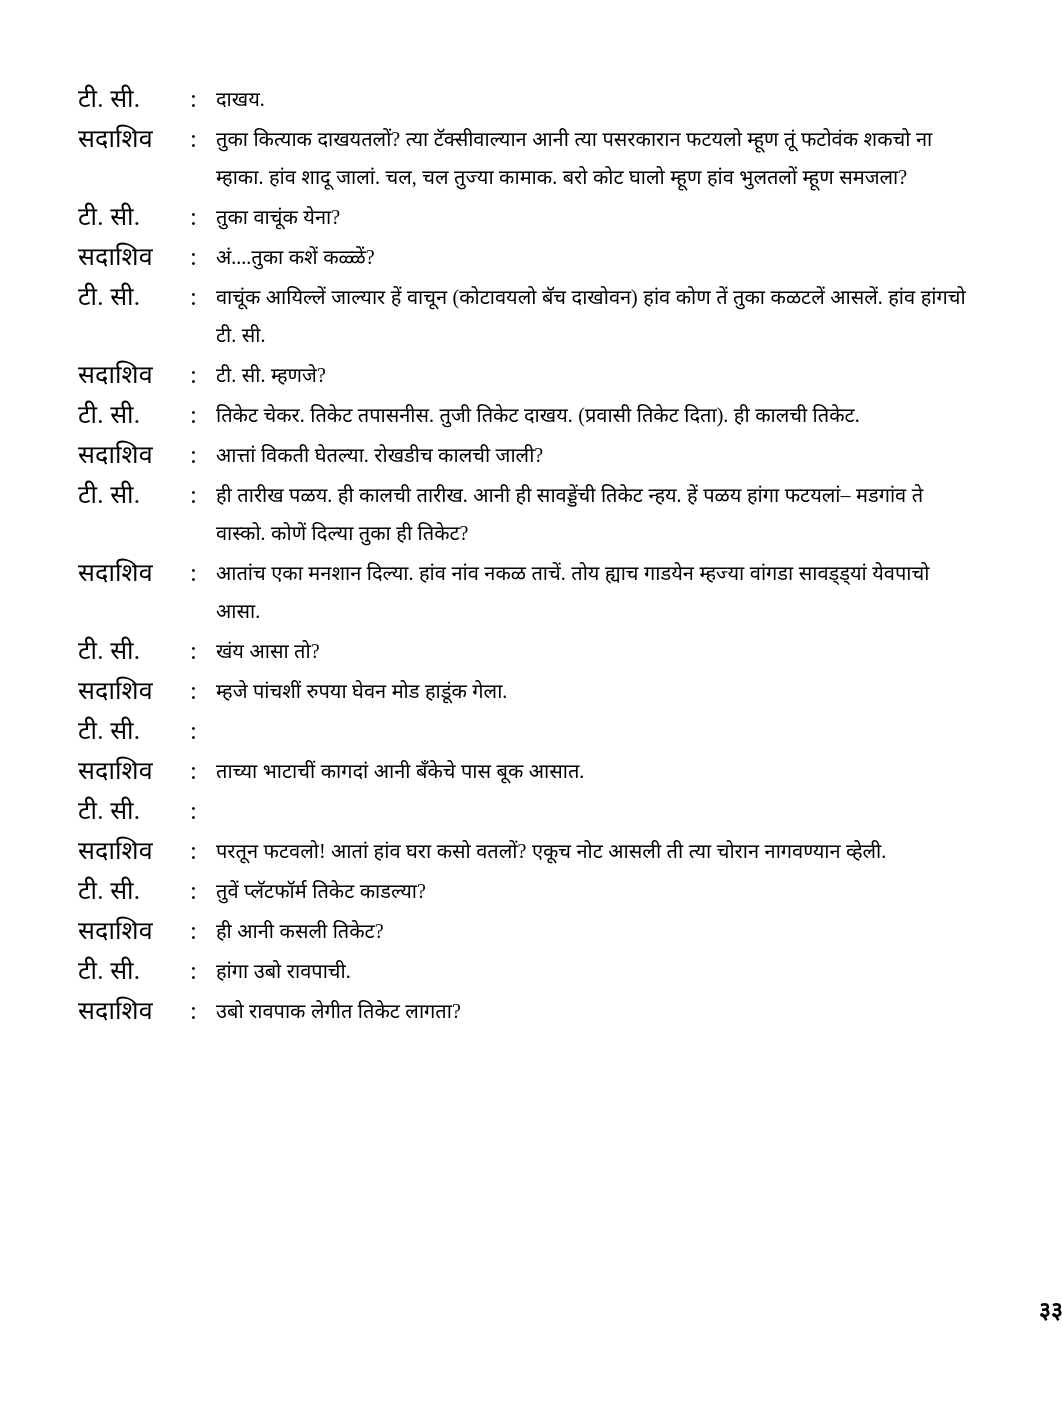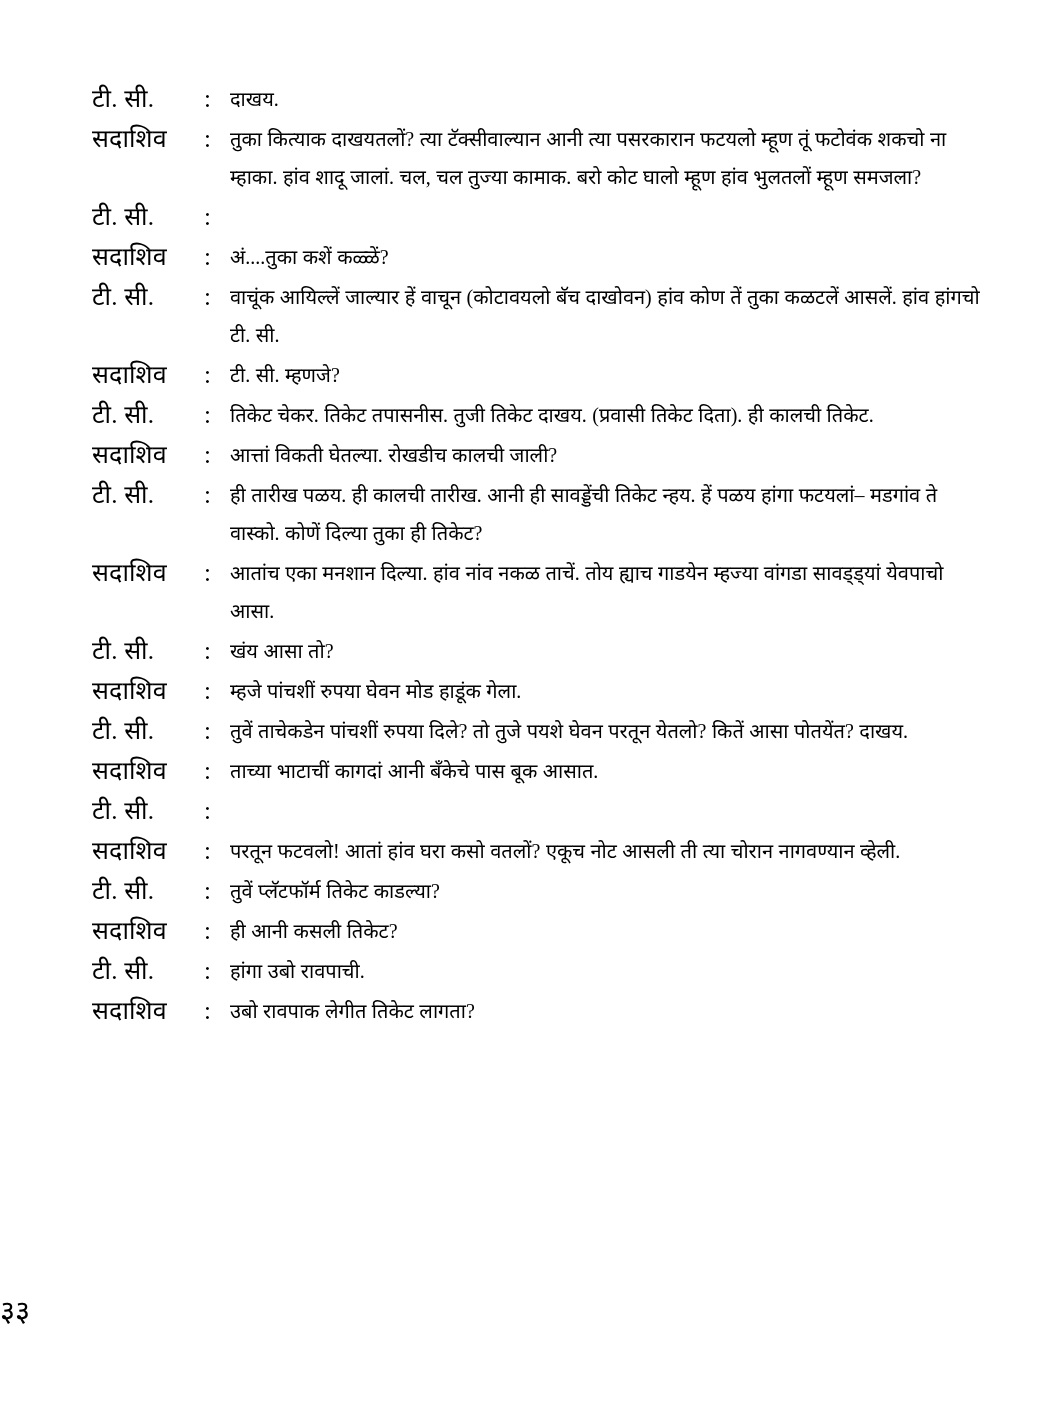--- a/index.html
+++ b/index.html
@@ -20,21 +20,21 @@
     position: absolute;
     left: 0;
     top: 0;
     width: 1063px;
     height: 1417px;
     background: #ffffff;
   }
 
   .script-body {
     position: absolute;
-    left: 92px;
+    left: 78px;
     top: 80px;
     width: 900px;
   }
 
   .dialogue-row {
     display: flex;
     align-items: flex-start;
     margin-bottom: 2px;
   }
 
@@ -62,24 +62,24 @@
     text-align: left;
     word-spacing: 0.5px;
     hyphens: none;
   }
 
   .page-number {
     position: absolute;
     left: 0;
     top: 1296px;
     width: 1063px;
-    text-align: left;
-    font-size: 29px;
+    text-align: right;
+    font-size: 23px;
     line-height: 30px;
-    font-weight: normal;
+    font-weight: bold;
   }
 </style>
 </head>
 <body>
 
 <div class="page">
 
   <div class="script-body">
 
     <div class="dialogue-row">
@@ -90,20 +90,21 @@
 
     <div class="dialogue-row">
       <div class="speaker">सदाशिव</div>
       <div class="colon">:</div>
       <div class="speech">तुका कित्याक दाखयतलों? त्या टॅक्सीवाल्यान आनी त्या पसरकारान फटयलो म्हूण तूं फटोवंक शकचो ना म्हाका. हांव शादू जालां. चल, चल तुज्या कामाक. बरो कोट घालो म्हूण हांव भुलतलों  म्हूण समजला?</div>
     </div>
 
     <div class="dialogue-row">
       <div class="speaker">टी. सी.</div>
       <div class="colon">:</div>
+      <div class="speech">तुका वाचूंक येना?</div>
     </div>
 
     <div class="dialogue-row">
       <div class="speaker">सदाशिव</div>
       <div class="colon">:</div>
       <div class="speech">अं....तुका कशें कळ्ळें?</div>
     </div>
 
     <div class="dialogue-row">
       <div class="speaker">टी. सी.</div>
@@ -149,21 +150,20 @@
 
     <div class="dialogue-row">
       <div class="speaker">सदाशिव</div>
       <div class="colon">:</div>
       <div class="speech">म्हजे पांचशीं रुपया घेवन मोड हाडूंक गेला.</div>
     </div>
 
     <div class="dialogue-row">
       <div class="speaker">टी. सी.</div>
       <div class="colon">:</div>
-      <div class="speech">तुवें ताचेकडेन पांचशीं रुपया दिले? तो तुजे पयशे घेवन परतून येतलो? कितें आसा पोतयेंत? दाखय.</div>
     </div>
 
     <div class="dialogue-row">
       <div class="speaker">सदाशिव</div>
       <div class="colon">:</div>
       <div class="speech">ताच्या भाटाचीं कागदां आनी बँकेचे पास बूक आसात.</div>
     </div>
 
     <div class="dialogue-row">
       <div class="speaker">टी. सी.</div>

